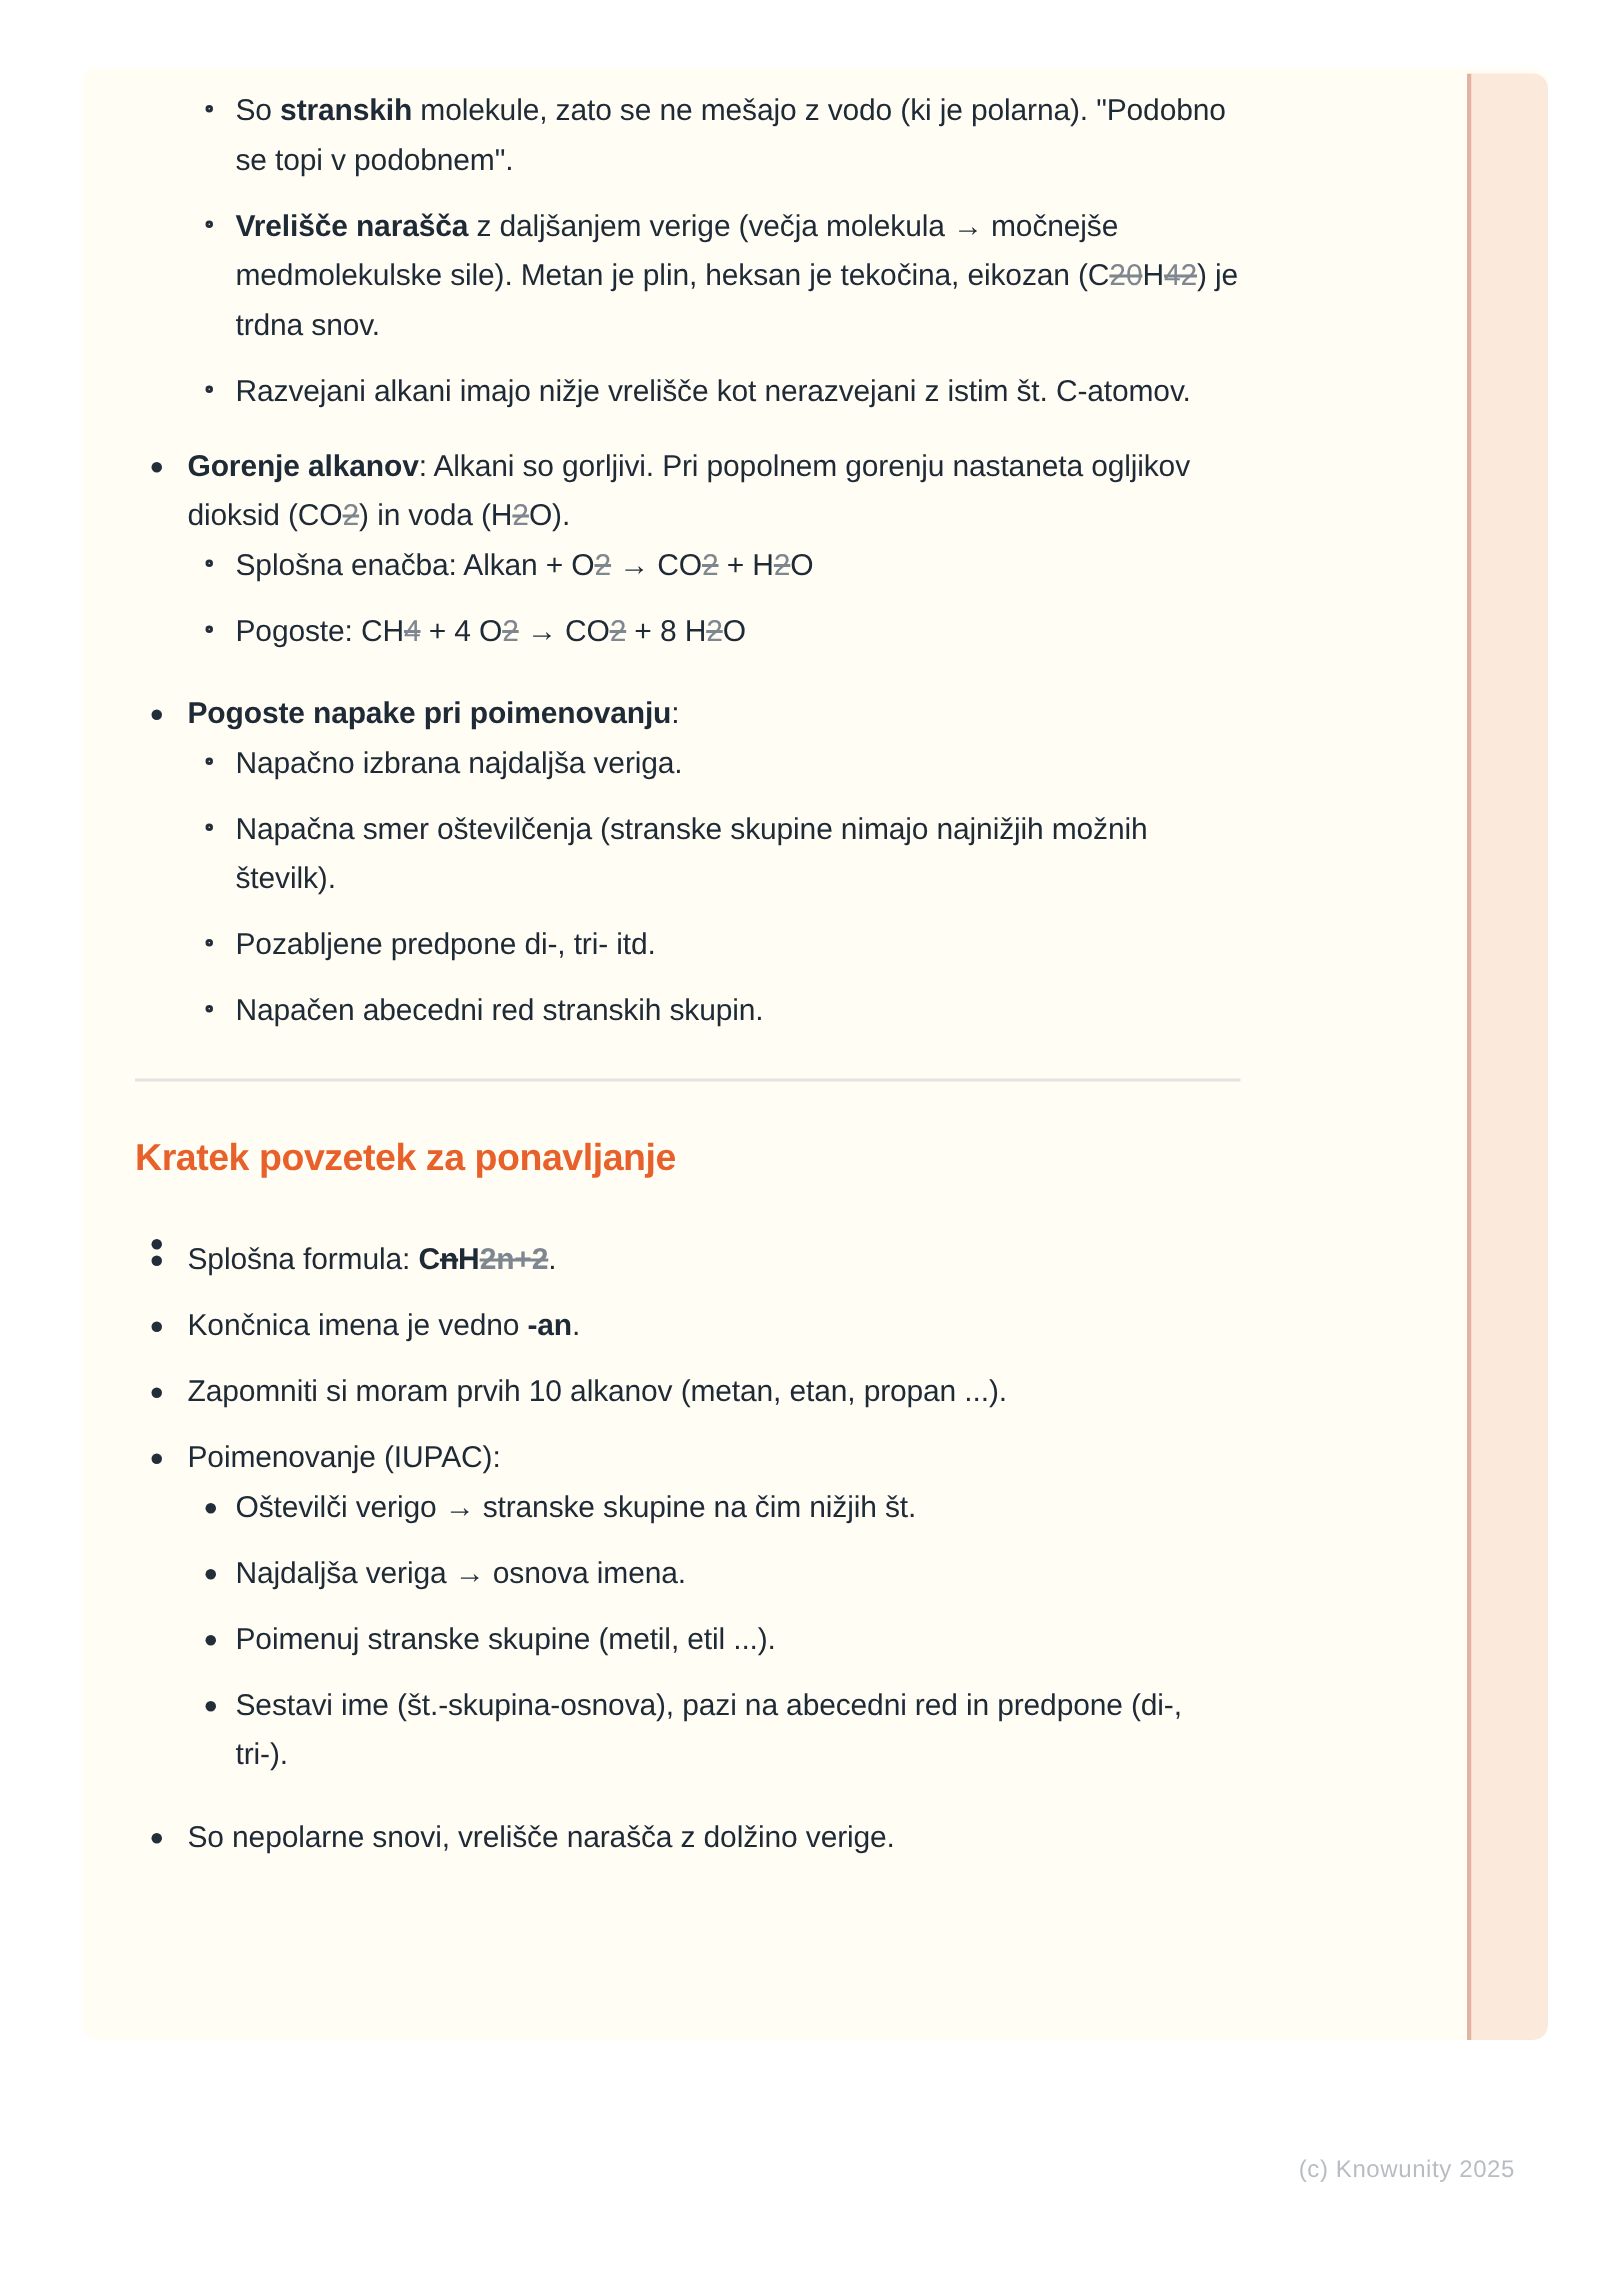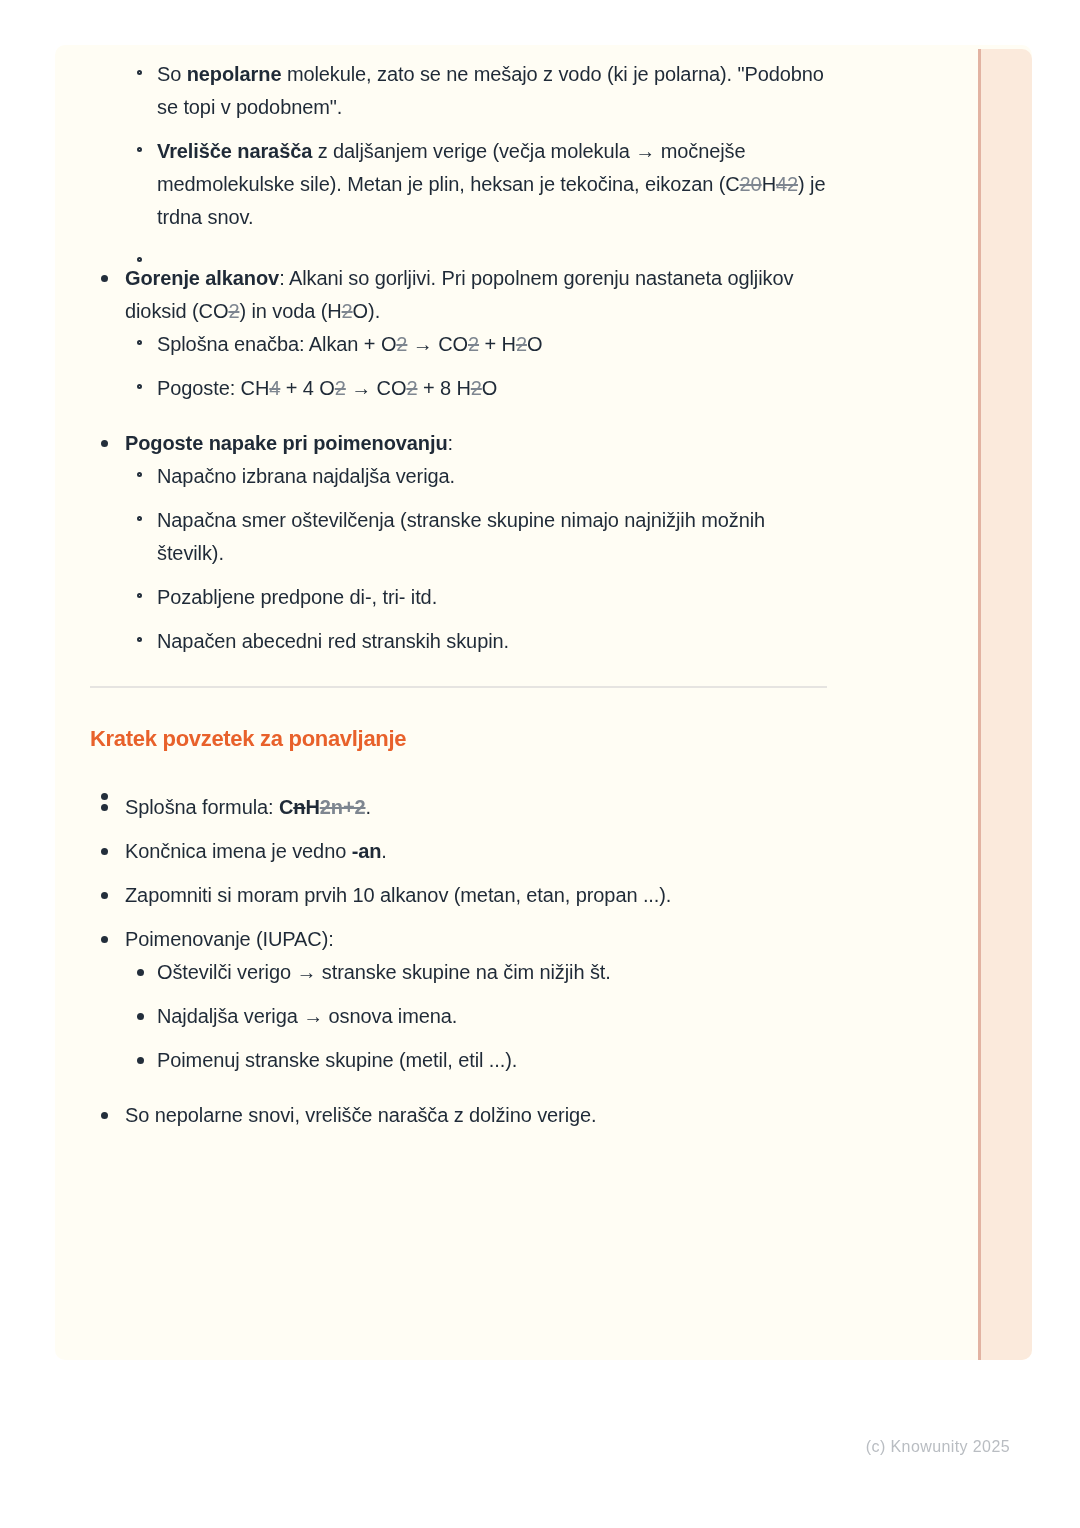--- a/index.html
+++ b/index.html
@@ -46,21 +46,21 @@
   .marker{position:absolute;display:block;}
   li.l1 > .marker{left:11px;}
   li.l2root > .marker{left:47px;}
   li.l2nest > .marker{left:12px;}
   .marker.dot{width:7px;height:7px;border-radius:50%;background:var(--marker);top:13px;}
   .marker.circle{width:5px;height:5px;border:2px solid var(--marker);border-radius:50%;background:transparent;top:12px;}
   ul.nested{padding-bottom:0;}
   hr.divider{border:none;border-top:2px solid var(--divider);margin:0 0 33px 0;}
   h2.heading{
     margin:0 0 23px 0;
-    font-size:22px;line-height:36px;font-weight:700;
+    font-size:25px;line-height:36px;font-weight:700;
     letter-spacing:-0.3px;
     color:var(--accent);
   }
   .seg-n{font-weight:400;}
   .seg-b{font-weight:700;}
   .seg-sub{color:var(--sub);text-decoration:line-through;text-decoration-thickness:2px;}
   .seg-bsub{font-weight:700;text-decoration:line-through;text-decoration-thickness:2px;}
   .seg-bsubg{font-weight:700;color:var(--sub);text-decoration:line-through;text-decoration-thickness:2px;}
   .footer{
     position:absolute;top:1437px;right:70px;
@@ -70,23 +70,23 @@
     text-align:center;
   }
 </style>
 </head>
 <body>
 
 <div class="card">
   <div class="stripe"></div>
   <div class="content" id="content">
       <ul class="sec">
-        <li class="l2root"><span class="marker circle"></span><span class="txt"><span class="seg-n">So </span><span class="seg-b">nepolarne</span><span class="seg-n"> molekule, zato se ne mešajo z vodo (ki je polarna). "Podobno se topi v podobnem".</span></span></li>
+        <li class="l2root"><span class="marker circle"></span><span class="txt"><span class="seg-n">So </span><span class="seg-b">stranskih</span><span class="seg-n"> molekule, zato se ne mešajo z vodo (ki je polarna). "Podobno se topi v podobnem".</span></span></li>
         <li class="l2root"><span class="marker circle"></span><span class="txt"><span class="seg-b">Vrelišče narašča</span><span class="seg-n"> z daljšanjem verige (večja molekula → močnejše medmolekulske sile). Metan je plin, heksan je tekočina, eikozan (C</span><span class="seg-sub">20</span><span class="seg-n">H</span><span class="seg-sub">42</span><span class="seg-n">) je trdna snov.</span></span></li>
-        <li class="l2root"><span class="marker circle"></span></li>
+        <li class="l2root"><span class="marker circle"></span><span class="txt"><span class="seg-n">Razvejani alkani imajo nižje vrelišče kot nerazvejani z istim št. C-atomov.</span></span></li>
       </ul>
       <ul class="sec">
         <li class="l1"><span class="marker dot"></span><span class="txt"><span class="seg-b">Gorenje alkanov</span><span class="seg-n">: Alkani so gorljivi. Pri popolnem gorenju nastaneta ogljikov dioksid (CO</span><span class="seg-sub">2</span><span class="seg-n">) in voda (H</span><span class="seg-sub">2</span><span class="seg-n">O).</span></span><ul class="nested">
             <li class="l2nest"><span class="marker circle"></span><span class="txt"><span class="seg-n">Splošna enačba: Alkan + O</span><span class="seg-sub">2</span><span class="seg-n"> → CO</span><span class="seg-sub">2</span><span class="seg-n"> + H</span><span class="seg-sub">2</span><span class="seg-n">O</span></span></li>
             <li class="l2nest"><span class="marker circle"></span><span class="txt"><span class="seg-n">Pogoste: CH</span><span class="seg-sub">4</span><span class="seg-n"> + 4 O</span><span class="seg-sub">2</span><span class="seg-n"> → CO</span><span class="seg-sub">2</span><span class="seg-n"> + 8 H</span><span class="seg-sub">2</span><span class="seg-n">O</span></span></li>
           </ul></li>
         <li class="l1"><span class="marker dot"></span><span class="txt"><span class="seg-b">Pogoste napake pri poimenovanju</span><span class="seg-n">:</span></span><ul class="nested">
             <li class="l2nest"><span class="marker circle"></span><span class="txt"><span class="seg-n">Napačno izbrana najdaljša veriga.</span></span></li>
             <li class="l2nest"><span class="marker circle"></span><span class="txt"><span class="seg-n">Napačna smer oštevilčenja (stranske skupine nimajo najnižjih možnih številk).</span></span></li>
             <li class="l2nest"><span class="marker circle"></span><span class="txt"><span class="seg-n">Pozabljene predpone di-, tri- itd.</span></span></li>
@@ -97,19 +97,20 @@
       <h2 class="heading">Kratek povzetek za ponavljanje</h2>
       <ul class="sec">
         <li class="l1"><span class="marker dot"></span></li>
         <li class="l1"><span class="marker dot"></span><span class="txt"><span class="seg-n">Splošna formula: </span><span class="seg-b">C</span><span class="seg-bsub">n</span><span class="seg-b">H</span><span class="seg-bsubg">2n+2</span><span class="seg-n">.</span></span></li>
         <li class="l1"><span class="marker dot"></span><span class="txt"><span class="seg-n">Končnica imena je vedno </span><span class="seg-b">-an</span><span class="seg-n">.</span></span></li>
         <li class="l1"><span class="marker dot"></span><span class="txt"><span class="seg-n">Zapomniti si moram prvih 10 alkanov (metan, etan, propan ...).</span></span></li>
         <li class="l1"><span class="marker dot"></span><span class="txt"><span class="seg-n">Poimenovanje (IUPAC):</span></span><ul class="nested">
             <li class="l2nest"><span class="marker dot"></span><span class="txt"><span class="seg-n">Oštevilči verigo → stranske skupine na čim nižjih št.</span></span></li>
             <li class="l2nest"><span class="marker dot"></span><span class="txt"><span class="seg-n">Najdaljša veriga → osnova imena.</span></span></li>
             <li class="l2nest"><span class="marker dot"></span><span class="txt"><span class="seg-n">Poimenuj stranske skupine (metil, etil ...).</span></span></li>
+            <li class="l2nest"><span class="marker dot"></span><span class="txt"><span class="seg-n">Sestavi ime (št.-skupina-osnova), pazi na abecedni red in predpone (di-, tri-).</span></span></li>
           </ul></li>
         <li class="l1"><span class="marker dot"></span><span class="txt"><span class="seg-n">So nepolarne snovi, vrelišče narašča z dolžino verige.</span></span></li>
       </ul>
     </div>
 </div>
 
 <div class="footer">(c) Knowunity 2025</div>
 
 </body></html>

